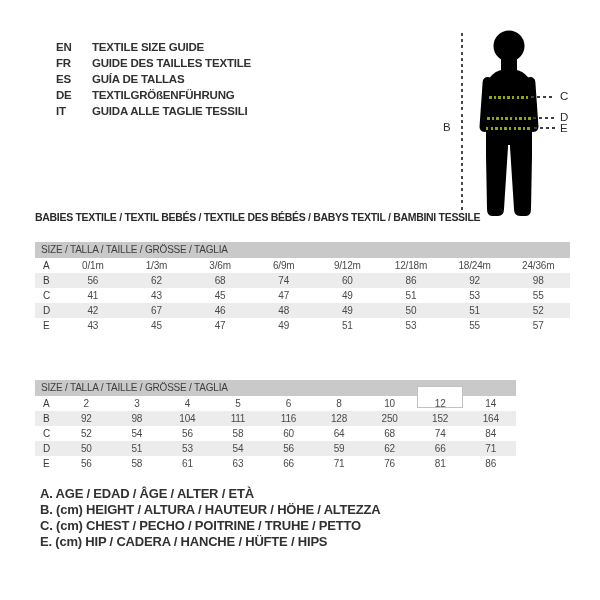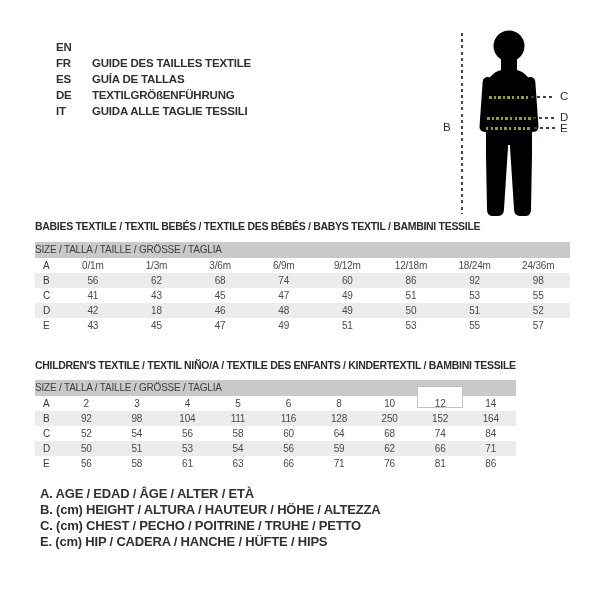--- a/index.html
+++ b/index.html
@@ -23,21 +23,21 @@
               background:repeating-linear-gradient(180deg,#4a4a4a 0 3px,transparent 3px 6.2px);}
   .fig-label{position:absolute;font-size:11.5px;line-height:11.5px;color:#2b2b2b;}
 
   
   .section-title{position:absolute;font-size:10.5px;font-weight:bold;
                  letter-spacing:-0.3px;color:#2b2b2b;white-space:nowrap;}
 
   
   .table{position:absolute;}
   .thead{height:16px;line-height:16px;background:#c9c9c9;color:#3e3e3e;
-         font-size:10px;padding-left:0;letter-spacing:-0.2px;}
+         font-size:10px;padding-left:6px;letter-spacing:-0.2px;}
   .rows{position:relative;z-index:2;}
   .trow{height:15px;line-height:15px;font-size:10px;color:#4a4a4a;display:grid;
         letter-spacing:-0.2px;}
   .trow:nth-child(even){background:#ececec;}
   .babies .trow{grid-template-columns:26px repeat(8,1fr);}
   .children .trow{grid-template-columns:26px repeat(9,1fr);}
   .tlabel{padding-left:8px;color:#383838;}
   .tcell{text-align:center;}
 
   .cell12-box{position:absolute;left:417px;top:386px;width:46px;height:22px;
@@ -49,20 +49,21 @@
                letter-spacing:-0.2px;color:#313131;white-space:nowrap;}
 </style>
 </head>
 <body>
 
 <div class="page">
 
   <div class="lang-block">
     <div class="lang-row">
       <span class="lang-code">EN</span>
+      <span class="lang-label">TEXTILE SIZE GUIDE</span>
     </div>
     <div class="lang-row">
       <span class="lang-code">FR</span>
       <span class="lang-label">GUIDE DES TAILLES TEXTILE</span>
     </div>
     <div class="lang-row">
       <span class="lang-code">ES</span>
       <span class="lang-label">GUÍA DE TALLAS</span>
     </div>
     <div class="lang-row">
@@ -96,21 +97,21 @@
   <div class="dash-green" style="left:487px;top:117px;width:44px;"></div>
   <div class="dash-dark-h" style="left:533px;top:117px;width:23px;"></div>
   <div class="dash-green" style="left:486px;top:127px;width:46px;"></div>
   <div class="dash-dark-h" style="left:534px;top:127px;width:23px;"></div>
 
   <span class="fig-label" style="left:443px;top:122px;">B</span>
   <span class="fig-label" style="left:560px;top:91px;">C</span>
   <span class="fig-label" style="left:560px;top:112px;">D</span>
   <span class="fig-label" style="left:560px;top:123px;">E</span>
 
-  <div class="section-title" style="left:35px;top:220px;">BABIES TEXTILE / TEXTIL BEBÉS / TEXTILE DES BÉBÉS / BABYS TEXTIL / BAMBINI TESSILE</div>
+  <div class="section-title" style="left:35px;top:211px;">BABIES TEXTILE / TEXTIL BEBÉS / TEXTILE DES BÉBÉS / BABYS TEXTIL / BAMBINI TESSILE</div>
   <div class="table babies" style="left:35px;top:242px;width:535px;">
     <div class="thead">SIZE / TALLA / TAILLE / GRÖSSE / TAGLIA</div>
     <div class="rows">
         <div class="trow">
           <span class="tlabel">A</span>
           <span class="tcell">0/1m</span>
           <span class="tcell">1/3m</span>
           <span class="tcell">3/6m</span>
           <span class="tcell">6/9m</span>
           <span class="tcell">9/12m</span>
@@ -136,21 +137,21 @@
           <span class="tcell">45</span>
           <span class="tcell">47</span>
           <span class="tcell">49</span>
           <span class="tcell">51</span>
           <span class="tcell">53</span>
           <span class="tcell">55</span>
         </div>
         <div class="trow">
           <span class="tlabel">D</span>
           <span class="tcell">42</span>
-          <span class="tcell">18</span>
+          <span class="tcell">67</span>
           <span class="tcell">46</span>
           <span class="tcell">48</span>
           <span class="tcell">49</span>
           <span class="tcell">50</span>
           <span class="tcell">51</span>
           <span class="tcell">52</span>
         </div>
         <div class="trow">
           <span class="tlabel">E</span>
           <span class="tcell">43</span>
@@ -158,21 +159,20 @@
           <span class="tcell">47</span>
           <span class="tcell">49</span>
           <span class="tcell">51</span>
           <span class="tcell">53</span>
           <span class="tcell">55</span>
           <span class="tcell">57</span>
         </div>
       </div>
   </div>
 
-  <div class="section-title" style="left:35px;top:359px;">CHILDREN'S TEXTILE / TEXTIL NIÑO/A / TEXTILE DES ENFANTS / KINDERTEXTIL / BAMBINI TESSILE</div>
   <div class="cell12-box"></div>
   <div class="table children" style="left:35px;top:380px;width:481px;">
     <div class="thead">SIZE / TALLA / TAILLE / GRÖSSE / TAGLIA</div>
     <div class="rows">
         <div class="trow">
           <span class="tlabel">A</span>
           <span class="tcell">2</span>
           <span class="tcell">3</span>
           <span class="tcell">4</span>
           <span class="tcell">5</span>

